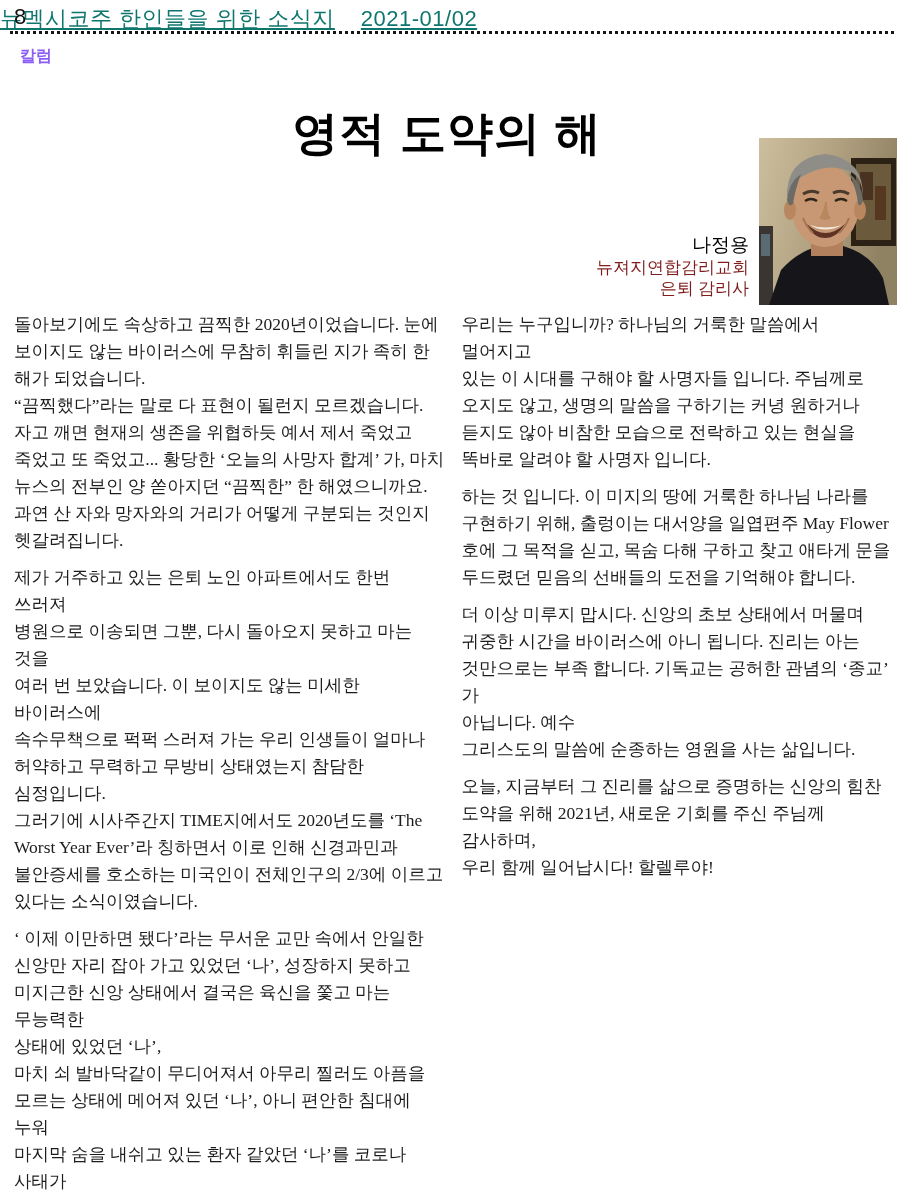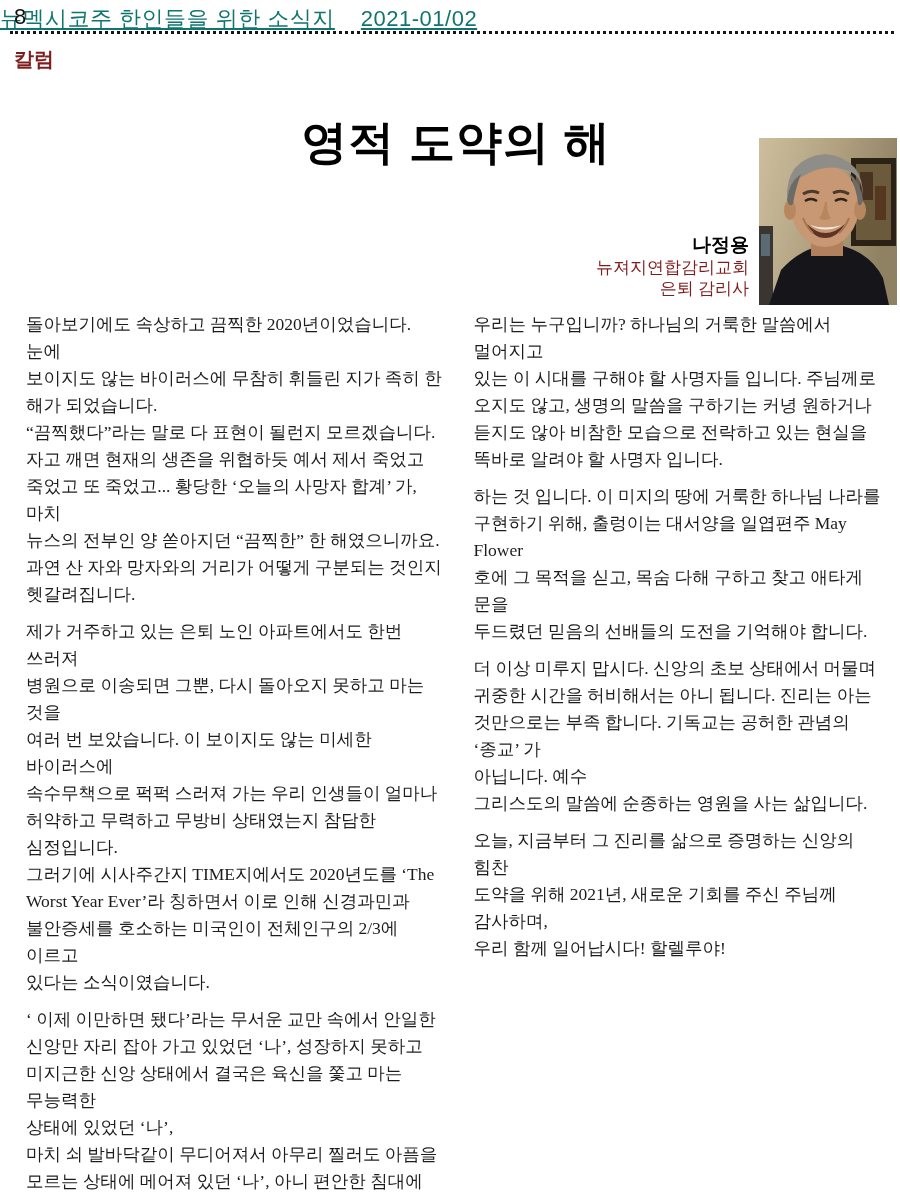--- a/index.html
+++ b/index.html
@@ -16,51 +16,51 @@
   }
   .header-center{
     width:100%;font-size:22px;color:#0f766e;letter-spacing:.5px;text-decoration:underline;
   }
   .header-center .issue-date{margin-left:26px;}
   .dotted-rule{
     position:absolute;top:31px;left:10px;right:6px;height:0;
     border-top:3px dotted #151515;
   }
   .section-label{
-    position:absolute;top:46px;left:14px;
+    position:absolute;top:46px;left:20px;
     font-family:"Liberation Sans",sans-serif;
-    font-size:20px;font-weight:700;color:#7f1d1d;
+    font-size:16px;font-weight:700;color:#8b5cf6;
   }
   .article-title{
-    position:absolute;top:96px;left:0;width:880px;margin:16px;text-align:center;
+    position:absolute;top:96px;left:0;width:880px;margin:7px;text-align:center;
     font-family:"Liberation Sans",sans-serif;
     font-size:46px;font-weight:900;color:#000;letter-spacing:1px;
   }
   .author-block{
     position:absolute;top:138px;right:3px;
     display:flex;align-items:flex-end;
   }
   .author-info{
     text-align:right;margin-right:10px;padding-bottom:6px;line-height:1.25;
   }
   .author-name{
     font-family:"Liberation Sans",sans-serif;
-    font-size:19px;font-weight:700;color:#000;
+    font-size:19px;font-weight:400;color:#000;
   }
   .author-line{font-size:17px;color:#7f1d1d;}
   .photo-frame{
     width:138px;height:167px;overflow:hidden;background:#b0a080;flex:0 0 auto;
   }
   .columns{
     position:absolute;top:311px;left:14px;right:7px;
     display:flex;gap:16px;
   }
   .col{flex:1 1 0;min-width:0;}
   .col p{
-    margin:0 0 10px 12px;
+    margin:0 0 10px 0;
     font-size:17.5px;line-height:27px;color:#1c1c1c;
     white-space:pre-line;word-break:keep-all;overflow-wrap:break-word;
   }
 </style>
 </head>
 <body>
 
 <div class="header-row">
   <span class="page-number">8</span>
   <div class="header-center">
@@ -164,21 +164,21 @@
     <p>우리는 누구입니까? 하나님의 거룩한 말씀에서 멀어지고
 있는 이 시대를 구해야 할 사명자들 입니다. 주님께로
 오지도 않고, 생명의 말씀을 구하기는 커녕 원하거나
 듣지도 않아 비참한 모습으로 전락하고 있는 현실을
 똑바로 알려야 할 사명자 입니다.</p>
     <p>하는 것 입니다.  이 미지의 땅에 거룩한 하나님 나라를
 구현하기 위해, 출렁이는 대서양을 일엽편주 May Flower
 호에 그 목적을 싣고, 목숨 다해 구하고 찾고 애타게 문을
 두드렸던 믿음의 선배들의 도전을 기억해야 합니다.</p>
     <p>더 이상 미루지 맙시다. 신앙의 초보 상태에서 머물며
-귀중한 시간을 허비해서는 아니 됩니다. 진리는 아는
+귀중한 시간을 바이러스에 아니 됩니다. 진리는 아는
 것만으로는 부족 합니다. 기독교는 공허한 관념의 ‘종교’ 가
 아닙니다. 예수
 그리스도의 말씀에 순종하는 영원을 사는 삶입니다.</p>
     <p>오늘, 지금부터 그 진리를 삶으로 증명하는 신앙의 힘찬
 도약을 위해 2021년, 새로운 기회를 주신 주님께 감사하며,
 우리 함께 일어납시다! 할렐루야!</p>
   </div>
 </div>
 
 </body></html>

